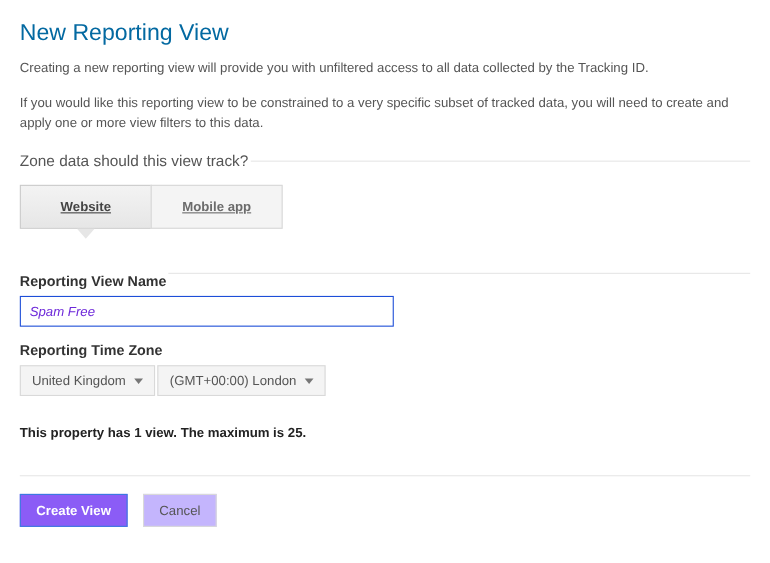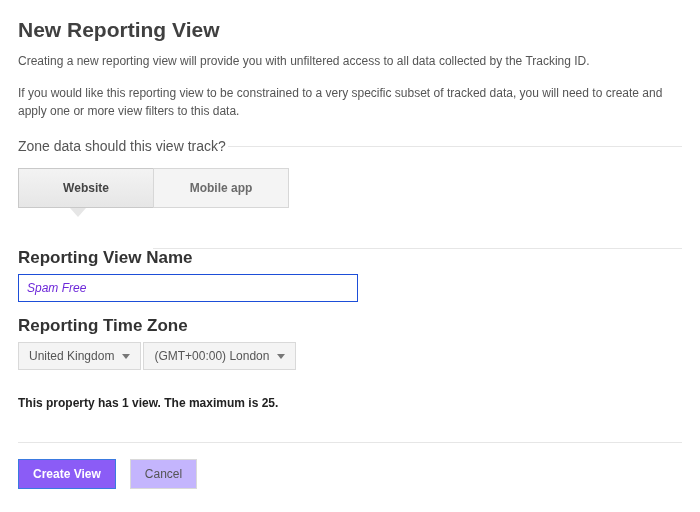--- a/index.html
+++ b/index.html
@@ -7,22 +7,22 @@
     margin: 0;
     padding: 18px;
     font-family: Arial, Helvetica, sans-serif;
     font-size: 13px;
     color: #333;
     background: #fff;
     width: 700px;
   }
   .page-title {
     font-size: 21px;
-    color: #404040;
-    font-weight: 700;
+    color: #0369a1;
+    font-weight: 400;
     margin: 0 0 10px 0;
   }
   .intro {
     font-size: 12px;
     color: #555;
     line-height: 1.5;
     margin: 0 0 14px 0;
   }
   .section-heading {
     font-size: 14px;
@@ -39,31 +39,32 @@
     right: 0;
   }
   .section-heading-1 .rule { left: 210px; }
   .section-heading-2 .rule { left: 135px; }
   .seg {
     display: flex;
     margin-bottom: 40px;
     position: relative;
   }
   .seg-btn {
-    width: 136px;
+    width: 120px;
     height: 40px;
     border: 1px solid #d7d7d7;
     background: #f4f4f4;
     color: #6b6b6b;
     font-size: 12px;
     font-weight: 700;
     display: flex;
     align-items: center;
     justify-content: center;
     cursor: pointer;
+    text-decoration: underline;
   }
   .seg-btn.selected {
     background: linear-gradient(#f3f3f3, #e6e6e6);
     color: #444;
     border-color: #c9c9c9;
   }
   .seg-btn + .seg-btn { margin-left: -1px; }
   .seg-pointer {
     position: absolute;
     top: 40px;
@@ -77,21 +78,21 @@
     content: "";
     position: absolute;
     top: -9px; left: -7px;
     width: 0; height: 0;
     border-left: 7px solid transparent;
     border-right: 7px solid transparent;
     border-top: 8px solid #fff;
     display: none;
   }
   .field-label {
-    font-size: 17px;
+    font-size: 13px;
     font-weight: 700;
     color: #333;
     margin: 14px 0 6px 0;
   }
   .text-input {
     width: 340px;
     height: 28px;
     border: 1px solid #1d4ed8;
     padding: 0 8px;
     font-size: 12px;

